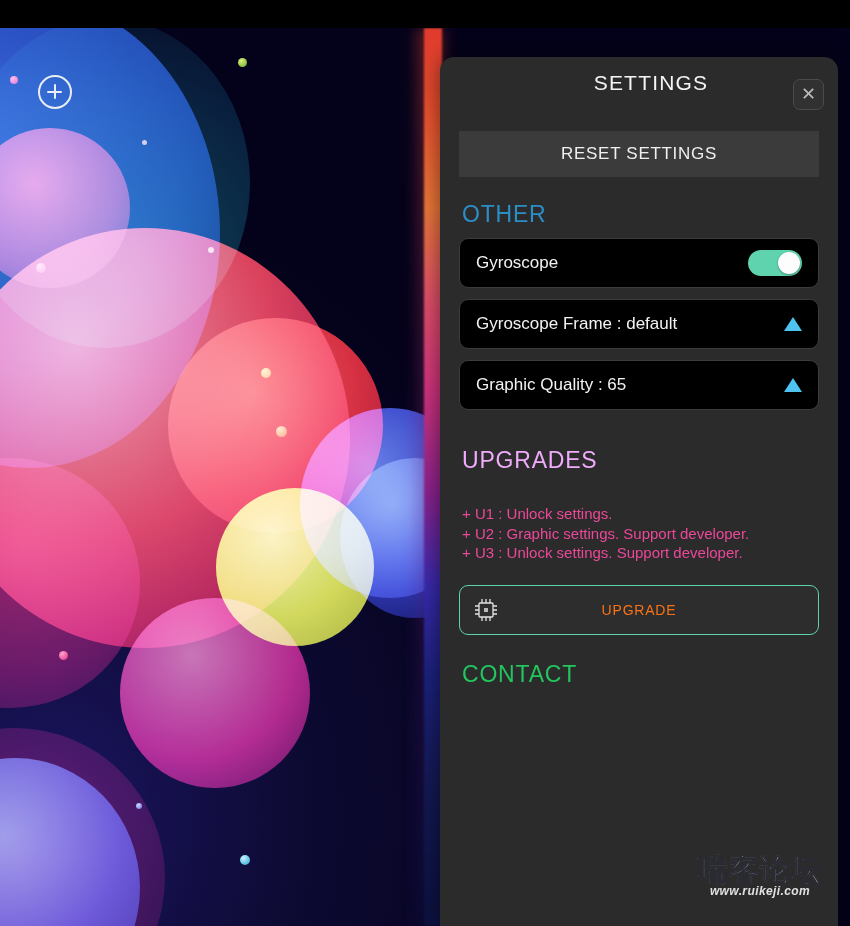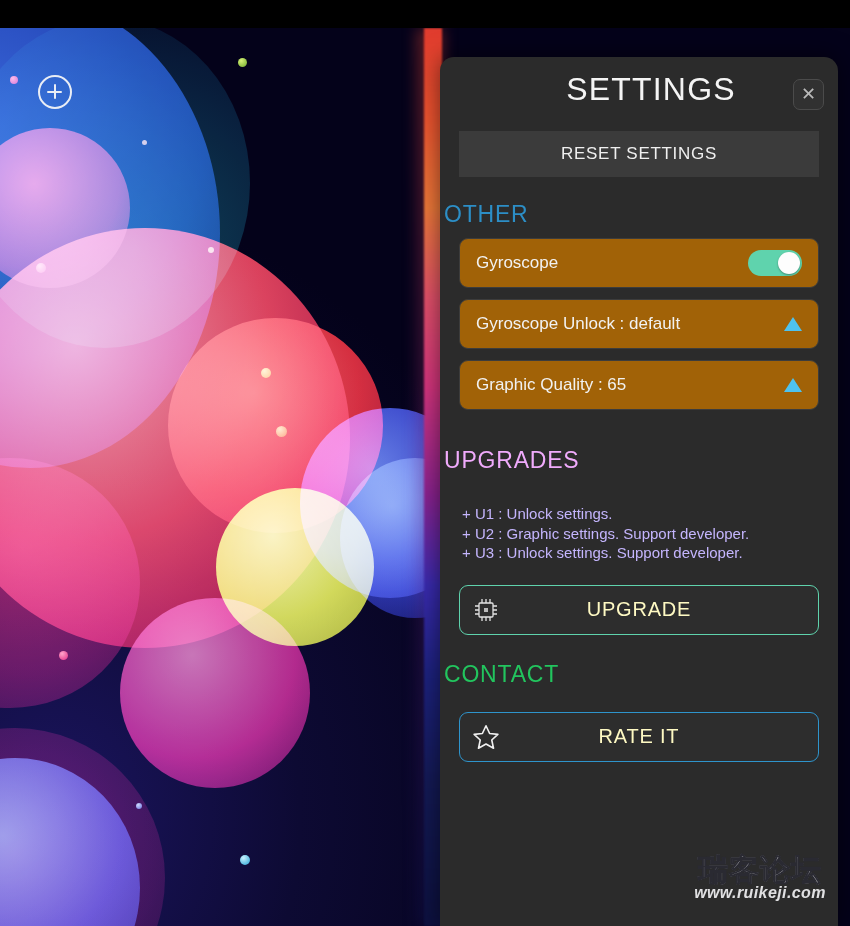--- a/index.html
+++ b/index.html
@@ -174,21 +174,21 @@
   }
 
   .panel-header {
     position: relative;
     height: 74px;
   }
   .panel-title {
     position: absolute;
     left: 0; right: 0; top: 14px;
     text-align: center;
-    font-size: 32px;
+    font-size: 21px;
     letter-spacing: 1.2px;
     color: #f4f4f4;
     font-weight: 400;
     margin-left: 24px;
   }
   .close-btn {
     position: absolute;
     right: 14px; top: 22px;
     width: 31px; height: 31px;
     border: 1px solid #4b4b4b;
@@ -210,33 +210,33 @@
     color: #efefef;
     font-size: 17px;
     letter-spacing: 0.7px;
     display: flex;
     align-items: center;
     justify-content: center;
     cursor: pointer;
   }
 
   .section-head {
-    padding: 24px 0 10px 4px;
+    padding: 24px 0 10px 22px;
     font-size: 23px;
     letter-spacing: 0.8px;
     color: #2c8ec6;
     font-weight: 400;
   }
   .section-head.upgrades { padding-top: 26px; color: #f0abfc; }
   .section-head.contact  { padding-top: 26px; color: #22c55e; }
 
   .row {
     margin: 0 19px 11px 19px;
     height: 50px;
-    background: #a16207;
+    background: #000000;
     border: 1px solid #3c3c3c;
     border-radius: 9px;
     display: flex;
     align-items: center;
     padding: 0 16px;
     box-sizing: border-box;
     cursor: pointer;
   }
   .row-label {
     flex: 1;
@@ -272,21 +272,21 @@
     cursor: pointer;
   }
 
   
   .upgrade-list {
     padding: 4px 0 6px 22px;
   }
   .upgrade-list li {
     list-style: none;
     font-size: 15px;
-    color: #c4b5fd;
+    color: #ec4899;
     line-height: 19.5px;
     white-space: nowrap;
   }
 
   .outline-btn {
     margin: 14px 19px 0 19px;
     height: 50px;
     border-radius: 9px;
     display: flex;
     align-items: center;
@@ -300,23 +300,23 @@
   .outline-btn .btn-ico {
     width: 52px;
     display: flex;
     align-items: center;
     justify-content: center;
     flex: 0 0 auto;
   }
   .outline-btn .btn-label {
     flex: 1;
     text-align: center;
-    font-size: 20px;
+    font-size: 14px;
     letter-spacing: 0.8px;
-    color: #fef9c3;
+    color: #f97316;
     padding-right: 52px;
   }
   .outline-btn.upgrade { margin-top: 16px; }
   .outline-btn.getmore { margin-top: 12px; }
 
   
   #watermark {
     position: absolute;
     right: 6px;
     bottom: 16px;
@@ -335,21 +335,21 @@
     color: #e8e8ea;
     letter-spacing: 1px;
     -webkit-text-stroke: 1px #2a2a33;
     font-family: "DejaVu Sans", sans-serif;
   }
   #wm-url {
     position: absolute;
     left: 0; top: 36px;
     width: 168px;
     text-align: center;
-    font-size: 16px;
+    font-size: 12px;
     font-style: italic;
     font-weight: bold;
     color: #f0f0f2;
     letter-spacing: 0.4px;
   }
 </style>
 </head>
 <body>
 
 <div id="stage">
@@ -399,21 +399,21 @@
       <div class="section-head">OTHER</div>
 
       <div class="row">
         <div class="row-label">Gyroscope</div>
         <div class="toggle">
           <div class="knob"></div>
         </div>
       </div>
 
       <div class="row">
-        <div class="row-label">Gyroscope Unlock : default</div>
+        <div class="row-label">Gyroscope Frame : default</div>
         <div class="tri-up"></div>
       </div>
 
       <div class="row">
         <div class="row-label">Graphic Quality : 65</div>
         <div class="tri-up"></div>
       </div>
 
 
       <div class="section-head upgrades">UPGRADES</div>
@@ -430,28 +430,20 @@
             <rect x="8" y="8" width="14" height="14" rx="1"></rect>
             <rect x="13" y="13" width="4" height="4" fill="#b9b9b9" stroke="none"></rect>
             <path d="M11 8V4M15 8V4M19 8V4M11 22v4M15 22v4M19 22v4M8 11H4M8 15H4M8 19H4M22 11h4M22 15h4M22 19h4"></path>
           </svg>
         </div>
         <div class="btn-label">UPGRADE</div>
       </div>
 
       <div class="section-head contact">CONTACT</div>
 
-      <div class="outline-btn blue">
-        <div class="btn-ico">
-          <svg width="30" height="30" viewBox="0 0 24 24" fill="none" stroke="#f0f0f0" stroke-width="1.3" stroke-linejoin="round">
-            <polygon points="12,3 14.9,9.2 21.5,9.9 16.6,14.4 18,21 12,17.6 6,21 7.4,14.4 2.5,9.9 9.1,9.2"></polygon>
-          </svg>
-        </div>
-        <div class="btn-label">RATE IT</div>
-      </div>
 
 
     </div>
   </div>
 
   <div id="watermark">
     <div id="wm-cn">瑞客论坛</div>
     <div id="wm-url">www.ruikeji.com</div>
   </div>
 

